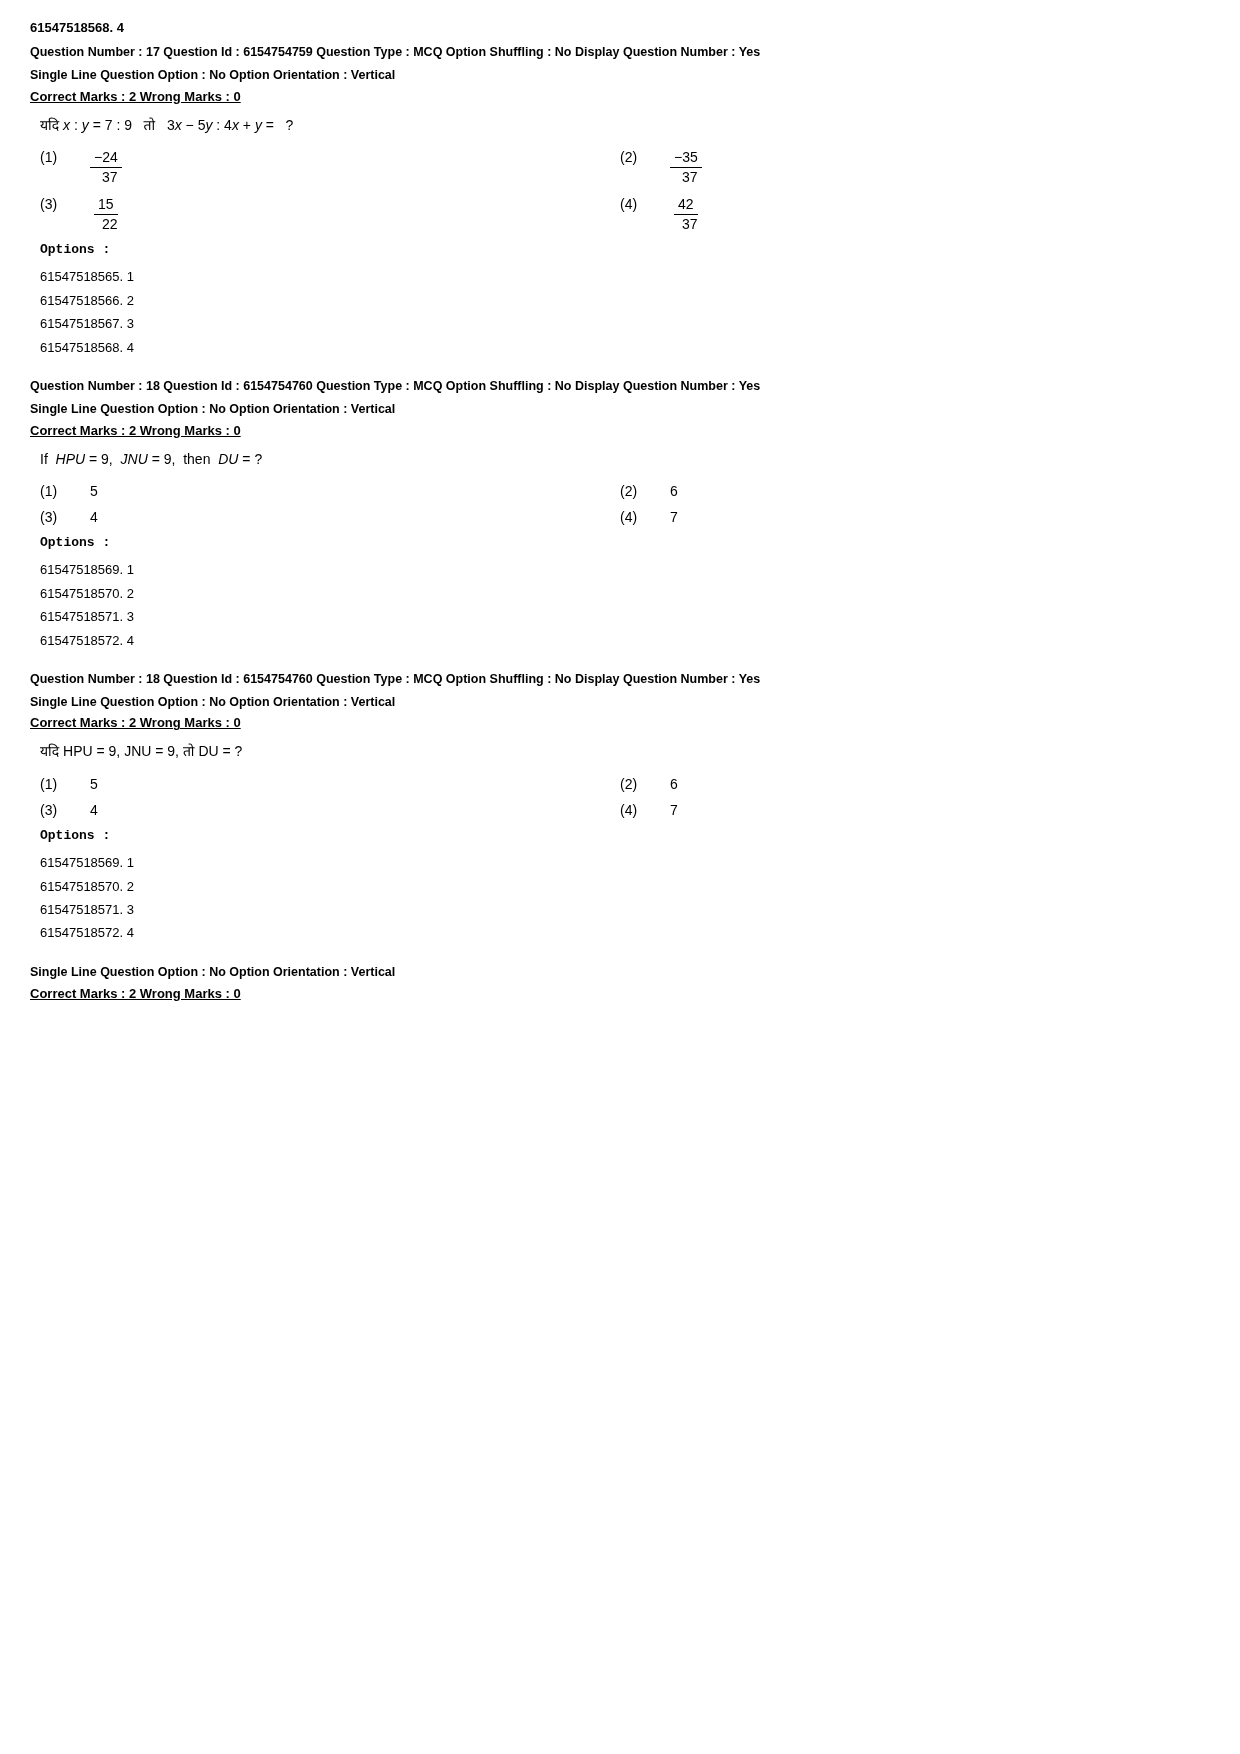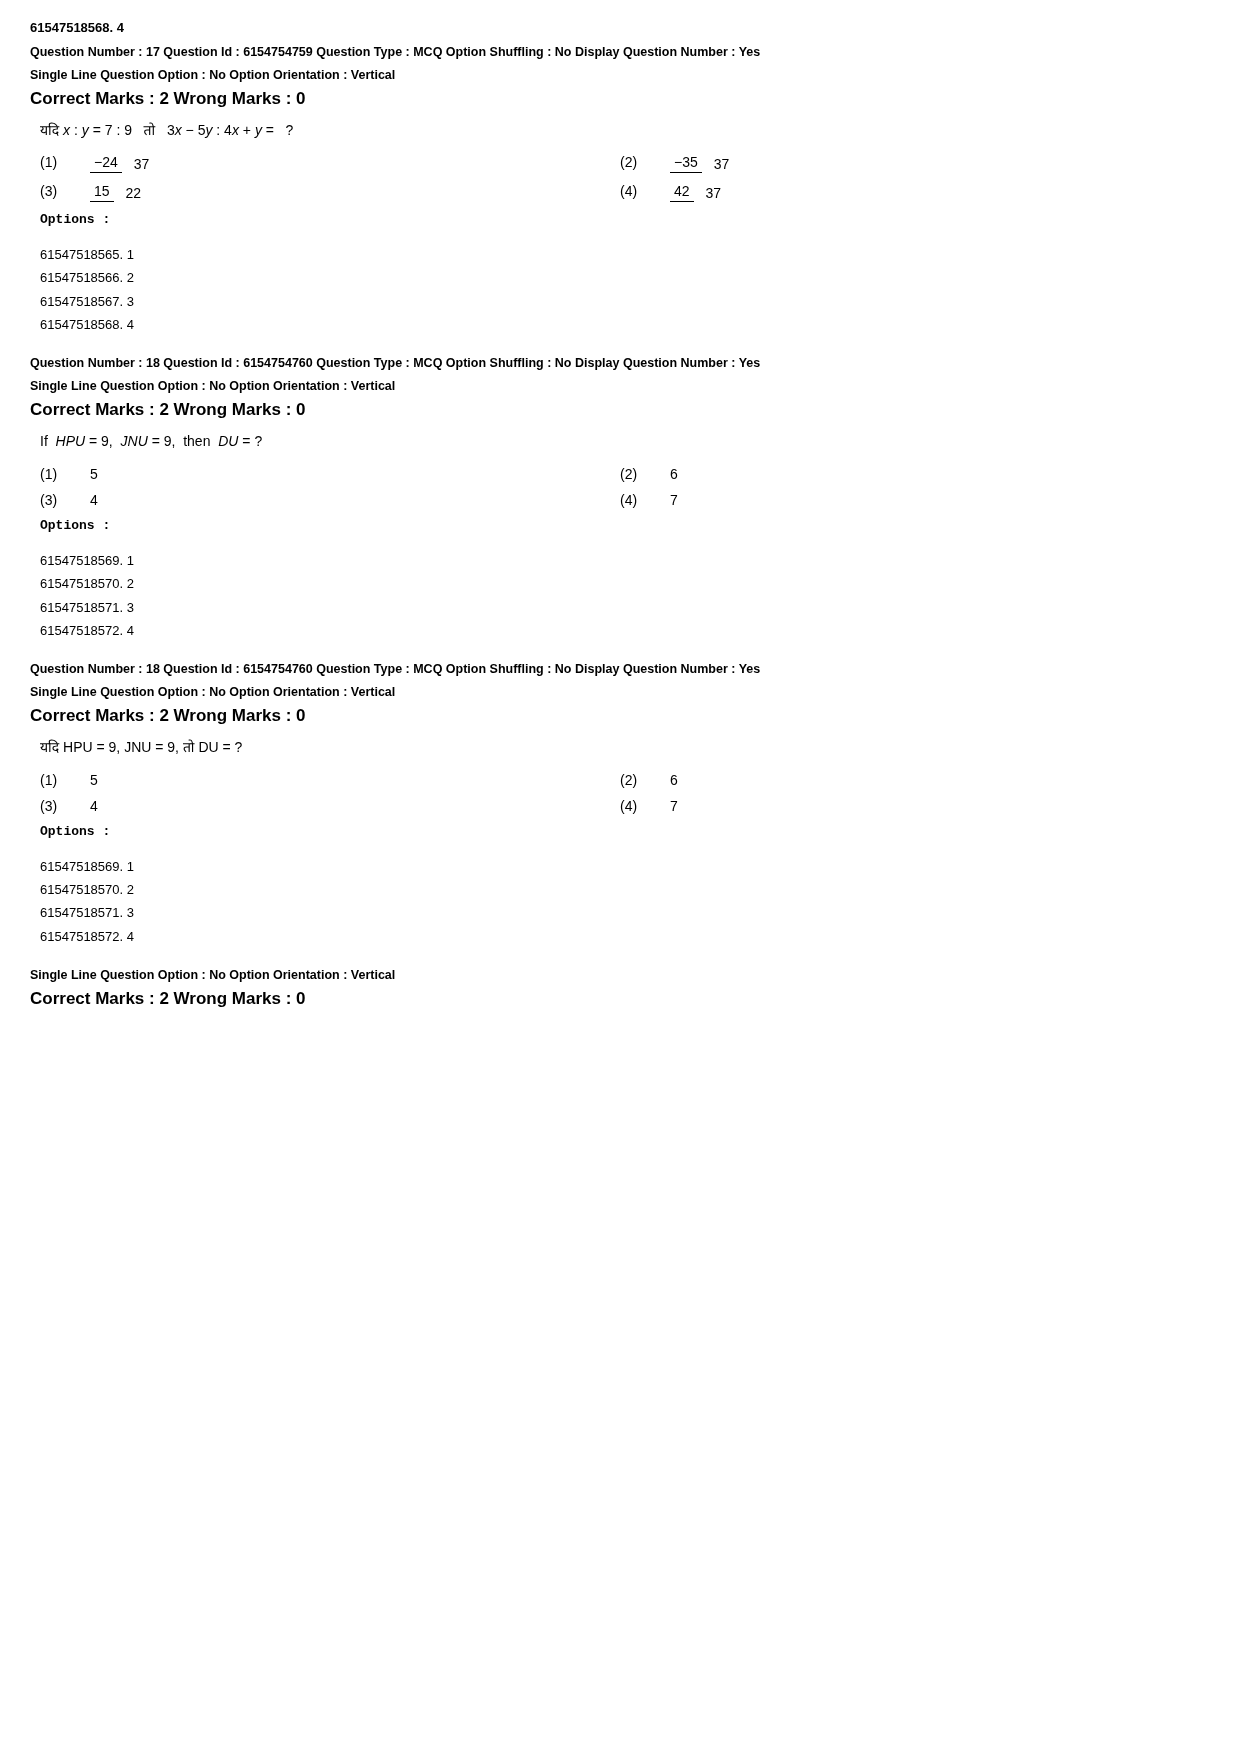--- a/index.html
+++ b/index.html
@@ -20,23 +20,24 @@
       margin-bottom: 18px;
       border-top: none;
     }
     .question-meta {
       font-size: 12.5px;
       font-weight: bold;
       line-height: 1.5;
       margin-bottom: 4px;
     }
     .marks-line {
-      font-size: 17px;
+      font-size: 13px;
       font-weight: bold;
       margin-bottom: 10px;
+      text-decoration: underline;
     }
     .question-text {
       font-size: 14px;
       margin: 10px 0 12px 10px;
       line-height: 1.7;
     }
     .options-grid {
       display: grid;
       grid-template-columns: 1fr 1fr;
       margin: 0 10px 10px 10px;
@@ -46,21 +47,21 @@
       display: flex;
       align-items: flex-start;
       gap: 20px;
       font-size: 14px;
     }
     .option-num {
       min-width: 30px;
     }
     .fraction {
       display: inline-flex;
-      flex-direction: row;
+      flex-direction: column;
       align-items: center;
       font-size: 14px;
       line-height: 1.2;
     }
     .fraction .numerator {
       border-bottom: 1.5px solid #000;
       padding: 0 4px 1px 4px;
       text-align: center;
     }
     .fraction .denominator {
@@ -68,21 +69,21 @@
       text-align: center;
       margin-left: 8px;
     }
     .options-label {
       font-size: 13px;
       font-weight: bold;
       margin: 8px 10px 4px 10px;
       font-family: Liberation Mono, monospace;
     }
     .options-list {
-      margin: 16px 10px 8px 10px;
+      margin: 8px 10px 8px 10px;
     }
     .options-list div {
       font-size: 13px;
       line-height: 1.8;
     }
     .simple-option {
       font-size: 14px;
     }
   </style>
 </head>

